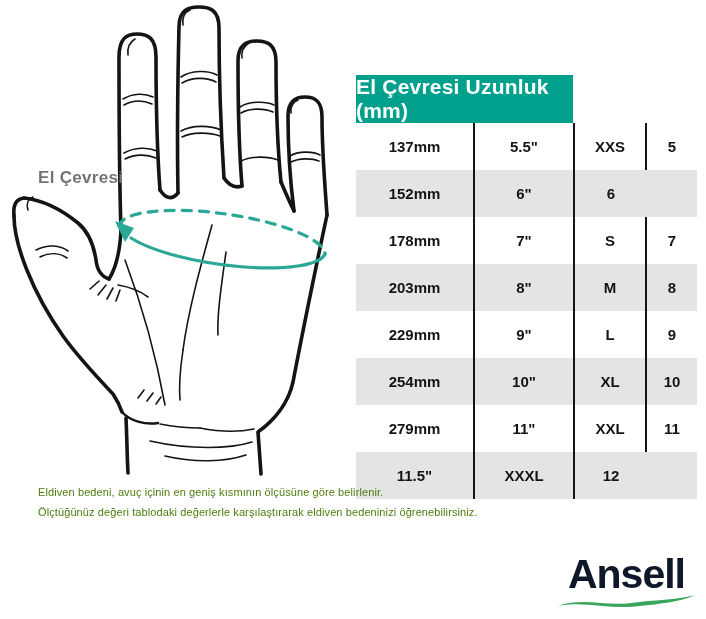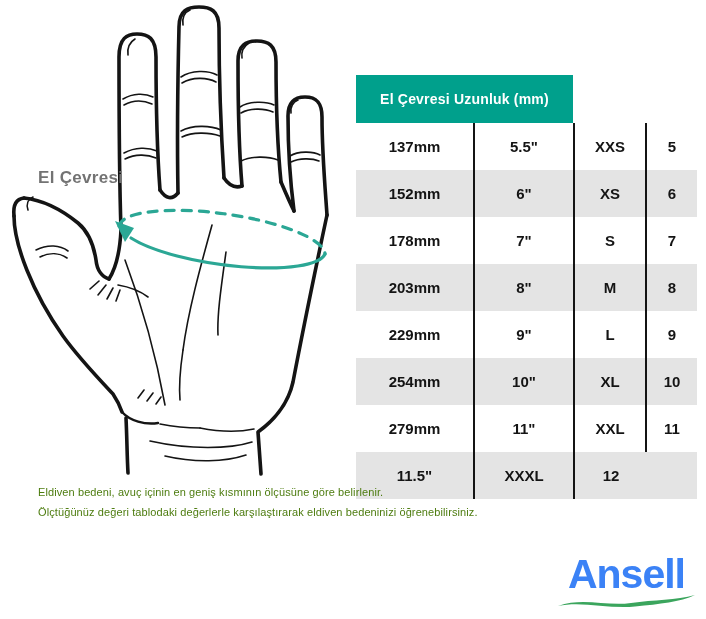--- a/index.html
+++ b/index.html
@@ -16,21 +16,21 @@
     position:absolute; left:38px; top:168px;
     font-size:17px; font-weight:bold; letter-spacing:.3px;
     color:#737373;
   }
 
   
   .size-table { position:absolute; left:356px; top:75px; width:341px; }
   .size-table .thead { display:flex; height:48px; }
   .th {
     display:flex; align-items:center; justify-content:center;
-    color:#ffffff; font-size:14px; font-weight:bold; letter-spacing:.2px;
+    color:#ffffff; font-size:21px; font-weight:bold; letter-spacing:.2px;
   }
   .th-measure { width:217px; background:#00A08C; }
   .th-gap { width:5px; background:#ffffff; }
   .th-size { width:119px; background:#005FA8; }
   .tbody { width:341px; }
   .tr { display:grid; grid-template-columns:119px 100px 72px 50px; height:47px; }
   .tr:nth-child(even) { background:#E4E4E4; }
   .td {
     display:flex; align-items:center; justify-content:center;
     font-size:15px; font-weight:bold; color:#141414;
@@ -39,21 +39,21 @@
 
   
   .note {
     position:absolute; left:38px; top:482px; width:650px;
     font-size:11px; line-height:20px; color:#4d7c0f; letter-spacing:.1px;
   }
 
   
   .logo { position:absolute; left:556px; top:553px; width:141px; text-align:center; }
   .logo-text {
-    font-size:41px; font-weight:bold; color:#3b82f6; letter-spacing:-1px;
+    font-size:41px; font-weight:bold; color:#0f172a; letter-spacing:-1px;
     line-height:42px;
   }
   .logo-swoosh { display:block; margin-top:-2px; }
 </style>
 </head>
 <body>
 
 <div class="stage">
 
   <div class="hand-wrap">
@@ -152,21 +152,20 @@
     <div class="tbody">
       <div class="tr">
         <div class="td td-mm">137mm</div>
         <div class="td td-inch">5.5"</div>
         <div class="td td-letter">XXS</div>
         <div class="td">5</div>
       </div>
       <div class="tr">
         <div class="td td-mm">152mm</div>
         <div class="td td-inch">6"</div>
-        <div class="td td-letter">XS</div>
         <div class="td">6</div>
       </div>
       <div class="tr">
         <div class="td td-mm">178mm</div>
         <div class="td td-inch">7"</div>
         <div class="td td-letter">S</div>
         <div class="td">7</div>
       </div>
       <div class="tr">
         <div class="td td-mm">203mm</div>

